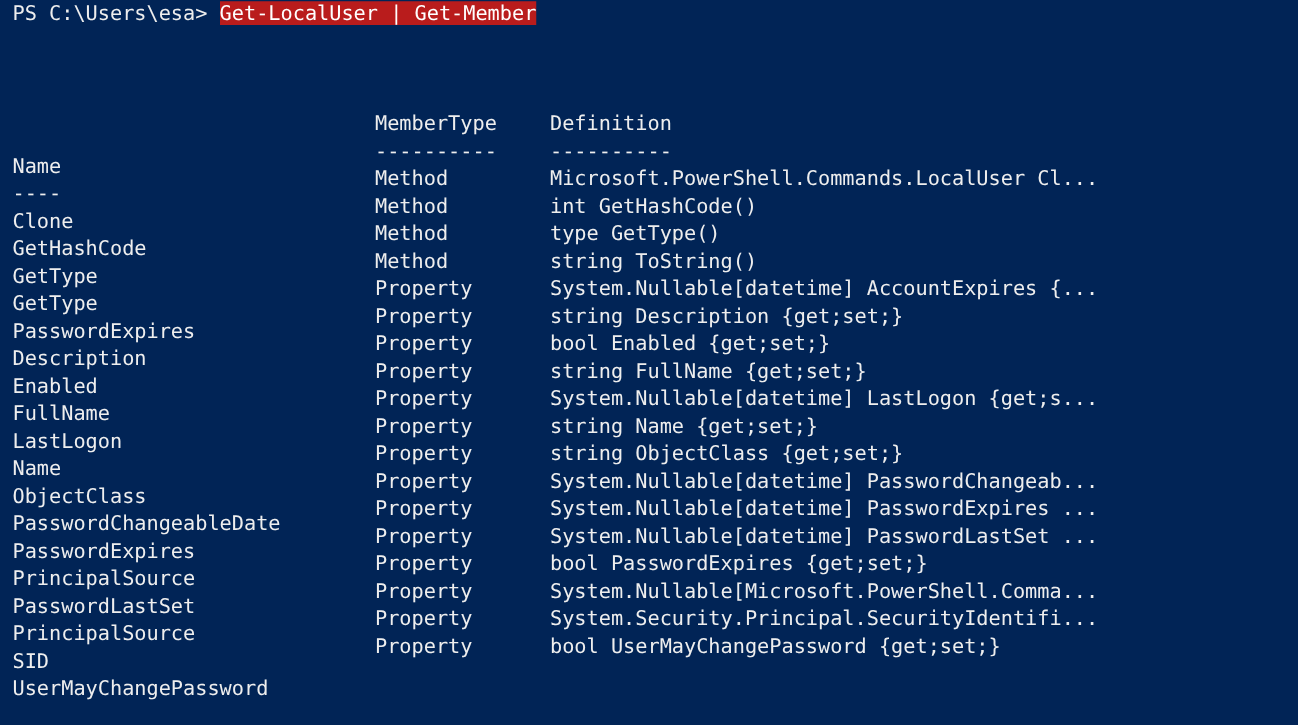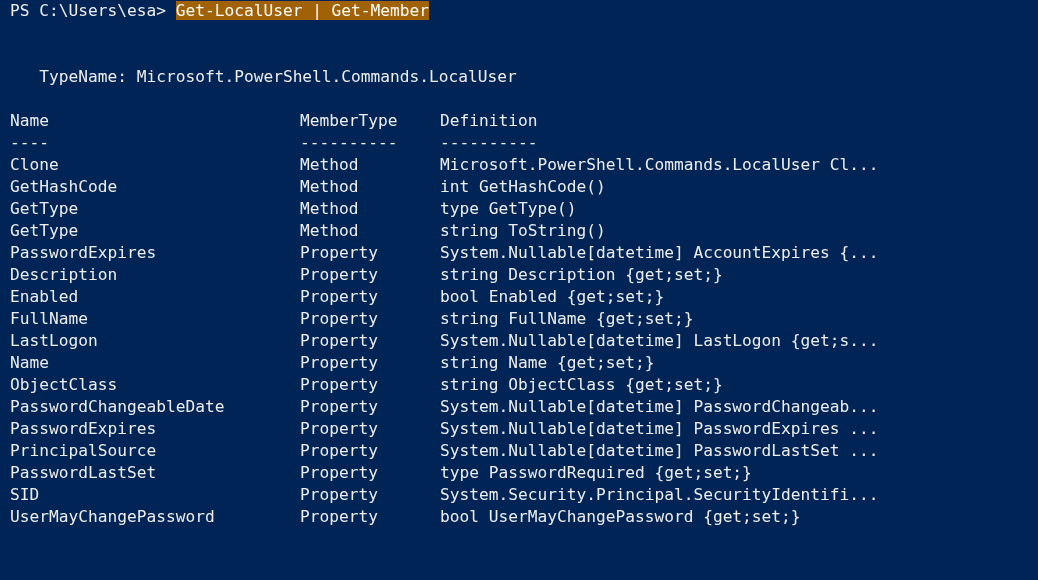--- a/index.html
+++ b/index.html
@@ -57,47 +57,47 @@
     white-space: pre;
     height: 22px;
     line-height: 22px;
   }
   .col-name {
     display: inline-block;
     width: 290px;
     overflow: hidden;
     white-space: pre;
     vertical-align: top;
+    margin-top: 34px;
   }
   .col-type {
     display: inline-block;
     width: 140px;
     overflow: hidden;
     white-space: pre;
     vertical-align: top;
   }
   .col-def {
     display: inline-block;
     white-space: pre;
     vertical-align: top;
   }
 </style>
 </head>
 <body style="background: rgb(1, 36, 86);">
 
 <div id="terminal" style="background: rgb(1, 36, 86); color: rgb(238, 238, 238);">
   <div class="screen">
 
-    <div class="line prompt-line"><span class="seg">PS C:\Users\esa&gt; </span><span class="seg sel" style="background: #a16207;">Get-LocalUser | Get-Member</span></div>
+    <div class="line prompt-line"><span class="seg">PS C:\Users\esa&gt; </span><span class="seg sel" style="background: #b91c1c;">Get-LocalUser | Get-Member</span></div>
 
     <div class="line blank"></div>
 
     <div class="line blank"></div>
 
-    <div class="line">   TypeName: Microsoft.PowerShell.Commands.LocalUser</div>
 
     <div class="line blank"></div>
 
     <div class="row"><span class="col-name">Name</span><span class="col-type">MemberType</span><span class="col-def">Definition</span></div>
 
     <div class="row"><span class="col-name">----</span><span class="col-type">----------</span><span class="col-def">----------</span></div>
 
     <div id="rows-container">
         <div class="row"><span class="col-name">Clone</span><span class="col-type">Method</span><span class="col-def">Microsoft.PowerShell.Commands.LocalUser Cl...</span></div>
         <div class="row"><span class="col-name">GetHashCode</span><span class="col-type">Method</span><span class="col-def">int GetHashCode()</span></div>
@@ -106,19 +106,20 @@
         <div class="row"><span class="col-name">PasswordExpires</span><span class="col-type">Property</span><span class="col-def">System.Nullable[datetime] AccountExpires {...</span></div>
         <div class="row"><span class="col-name">Description</span><span class="col-type">Property</span><span class="col-def">string Description {get;set;}</span></div>
         <div class="row"><span class="col-name">Enabled</span><span class="col-type">Property</span><span class="col-def">bool Enabled {get;set;}</span></div>
         <div class="row"><span class="col-name">FullName</span><span class="col-type">Property</span><span class="col-def">string FullName {get;set;}</span></div>
         <div class="row"><span class="col-name">LastLogon</span><span class="col-type">Property</span><span class="col-def">System.Nullable[datetime] LastLogon {get;s...</span></div>
         <div class="row"><span class="col-name">Name</span><span class="col-type">Property</span><span class="col-def">string Name {get;set;}</span></div>
         <div class="row"><span class="col-name">ObjectClass</span><span class="col-type">Property</span><span class="col-def">string ObjectClass {get;set;}</span></div>
         <div class="row"><span class="col-name">PasswordChangeableDate</span><span class="col-type">Property</span><span class="col-def">System.Nullable[datetime] PasswordChangeab...</span></div>
         <div class="row"><span class="col-name">PasswordExpires</span><span class="col-type">Property</span><span class="col-def">System.Nullable[datetime] PasswordExpires ...</span></div>
         <div class="row"><span class="col-name">PrincipalSource</span><span class="col-type">Property</span><span class="col-def">System.Nullable[datetime] PasswordLastSet ...</span></div>
-        <div class="row"><span class="col-name">PasswordLastSet</span><span class="col-type">Property</span><span class="col-def">type PasswordRequired {get;set;}</span></div>
+        <div class="row"><span class="col-name">PasswordLastSet</span><span class="col-type">Property</span><span class="col-def">bool PasswordExpires {get;set;}</span></div>
+        <div class="row"><span class="col-name">PrincipalSource</span><span class="col-type">Property</span><span class="col-def">System.Nullable[Microsoft.PowerShell.Comma...</span></div>
         <div class="row"><span class="col-name">SID</span><span class="col-type">Property</span><span class="col-def">System.Security.Principal.SecurityIdentifi...</span></div>
         <div class="row"><span class="col-name">UserMayChangePassword</span><span class="col-type">Property</span><span class="col-def">bool UserMayChangePassword {get;set;}</span></div>
       </div>
 
   </div>
 </div>
 
 </body></html>

